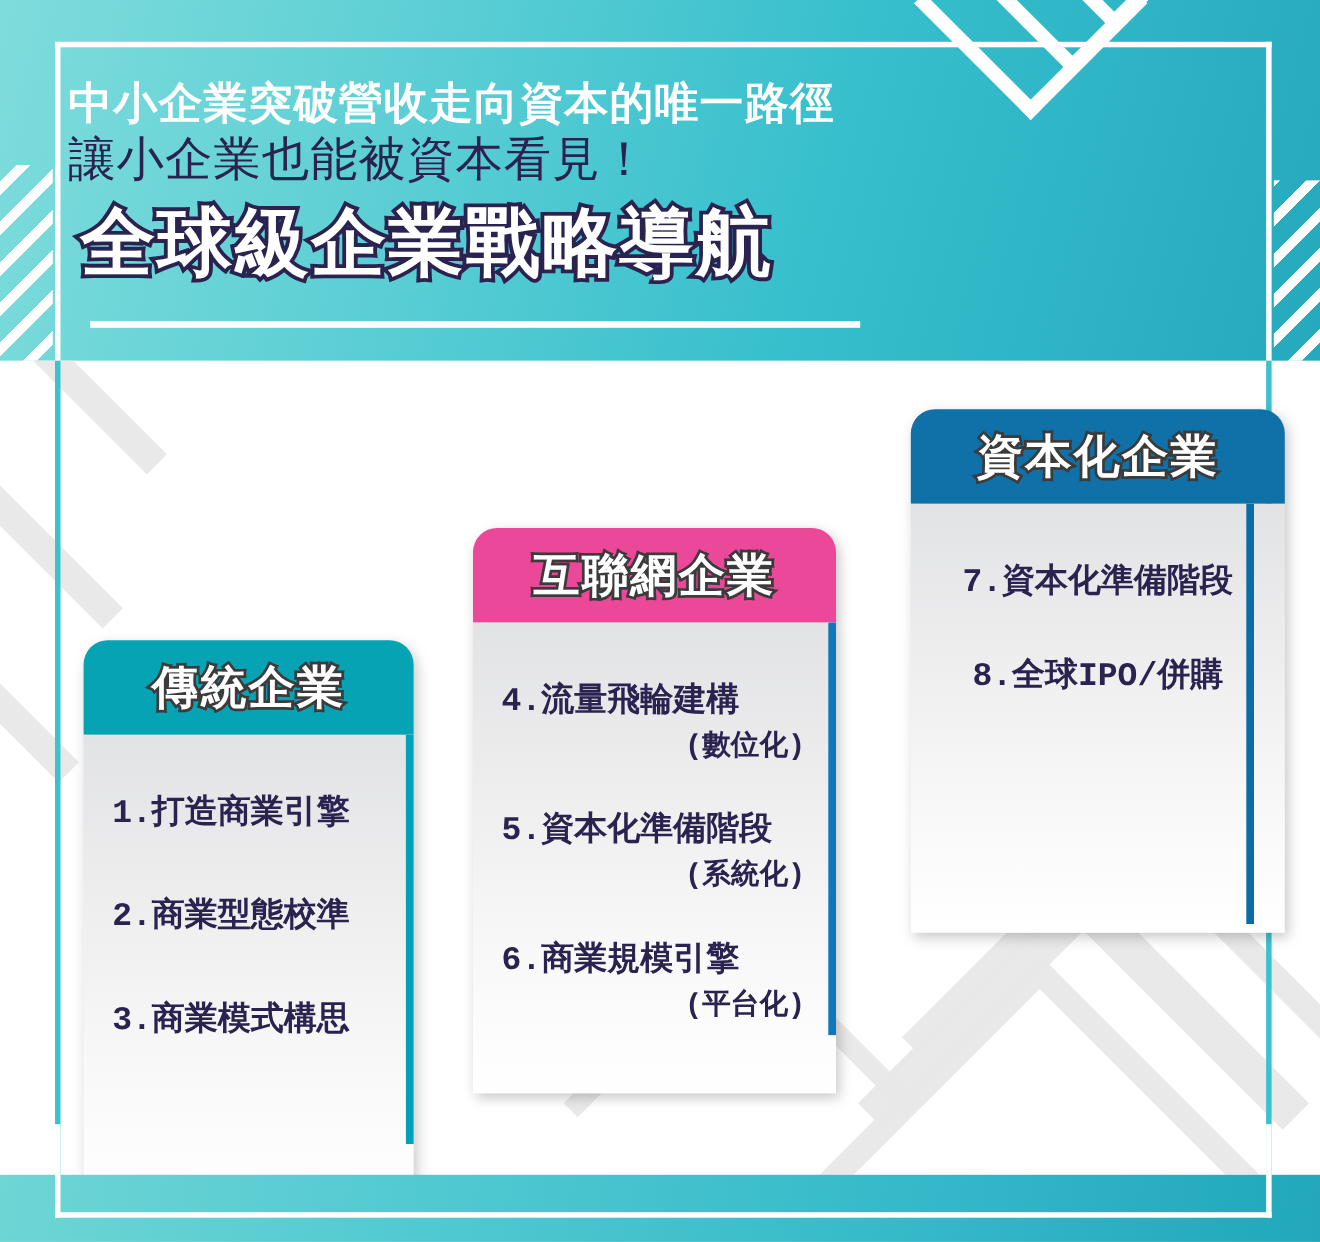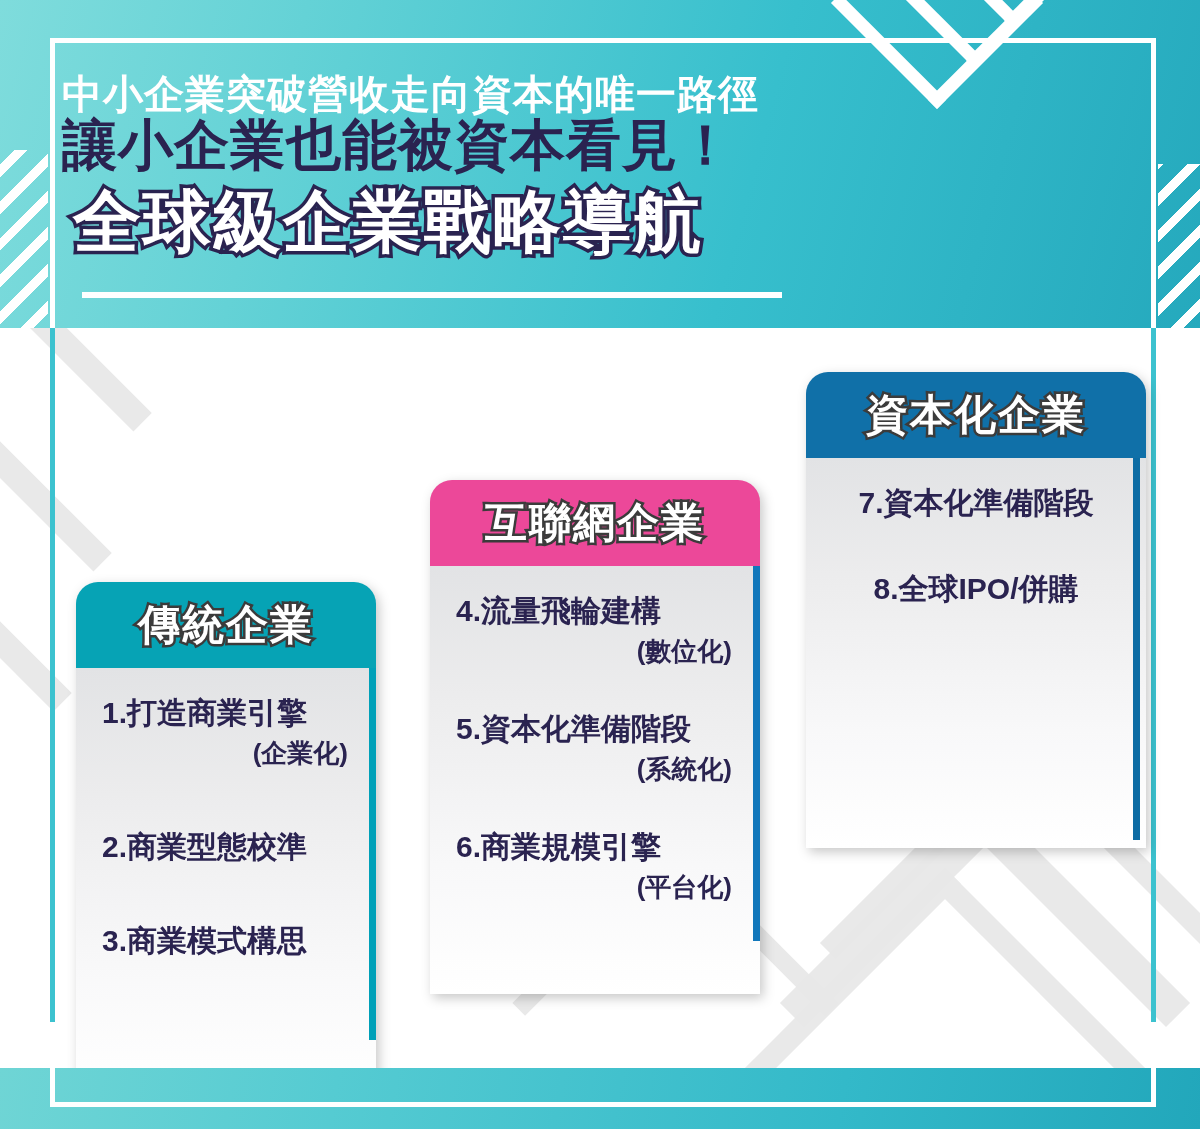--- a/index.html
+++ b/index.html
@@ -68,22 +68,22 @@
   }
   .line1{
     font-size:40px;
     font-weight:bold;
     color:#ffffff;
     letter-spacing:1px;
     line-height:44px;
     white-space:nowrap;
   }
   .line2{
-    font-size:55px;
-    font-weight:bold;
+    font-size:43px;
+    font-weight:normal;
     color:#2a2350;
     letter-spacing:1px;
     line-height:54px;
     margin-top:2px;
     white-space:nowrap;
   }
   .bigtitle{
     margin-top:8px;
     font-size:68px;
     font-weight:bold;
@@ -151,21 +151,22 @@
   .card-head-txt{
     font-size:42px;
     font-weight:bold;
     color:#ffffff;
     letter-spacing:2px;
     -webkit-text-stroke:5px #3b3b3b;
     paint-order:stroke fill;
   }
   .card-body{
     background:linear-gradient(180deg,#e2e3e5 0%,#ececed 30%,#f8f8f9 70%,#ffffff 100%);
-    padding:25px 18px 20px 18px;
+    padding:52px 18px 20px 18px;
+    font-family:Liberation Mono, monospace;
   }
   .card-accent{
     position:absolute;
     width:7px;
   }
   .item{
     font-size:30px;
     font-weight:bold;
     color:#2a2350;
     line-height:40px;
@@ -185,21 +186,21 @@
   #card1 .card-body{ height:422px; }
   #card1 .item{ margin-bottom:54px; }
 
   
   #card2{ left:430px; top:480px; width:330px; }
   #card2 .card-head{ background:#ec4899; }
   #card2 .card-body{ height:428px; }
   #card2 .item{ margin-bottom:38px; }
 
   
-  #card3{ left:806px; top:372px; width:340px; }
+  #card3{ left:828px; top:372px; width:340px; }
   #card3 .card-head{ background:#1070a8; }
   #card3 .card-body{ height:390px; }
   #card3 .item{ margin-bottom:46px; text-align:center; padding-left:0; }
 
   
   .footer{
     position:absolute;
     left:0; top:1068px;
     width:1200px; height:61px;
     background:linear-gradient(100deg,#6fd5d5 0%,#55cbd2 28%,#33b9c9 70%,#22a7bb 100%);
@@ -247,21 +248,20 @@
   <div class="vline vline-left"></div>
   <div class="vline vline-right"></div>
 
   <div class="card" id="card1">
     <div class="card-head">
       <span class="card-head-txt">傳統企業</span>
     </div>
     <div class="card-body">
       <div class="item">
         <span>1.</span><span>打造商業引擎</span>
-        <span class="sub">(企業化)</span>
       </div>
       <div class="item">
         <span>2.</span><span>商業型態校準</span>
       </div>
       <div class="item">
         <span>3.</span><span>商業模式構思</span>
       </div>
     </div>
   </div>
   <div class="card-accent" id="acc1" style="left:369px;top:668px;height:372px;background:#00a0b8;"></div>

